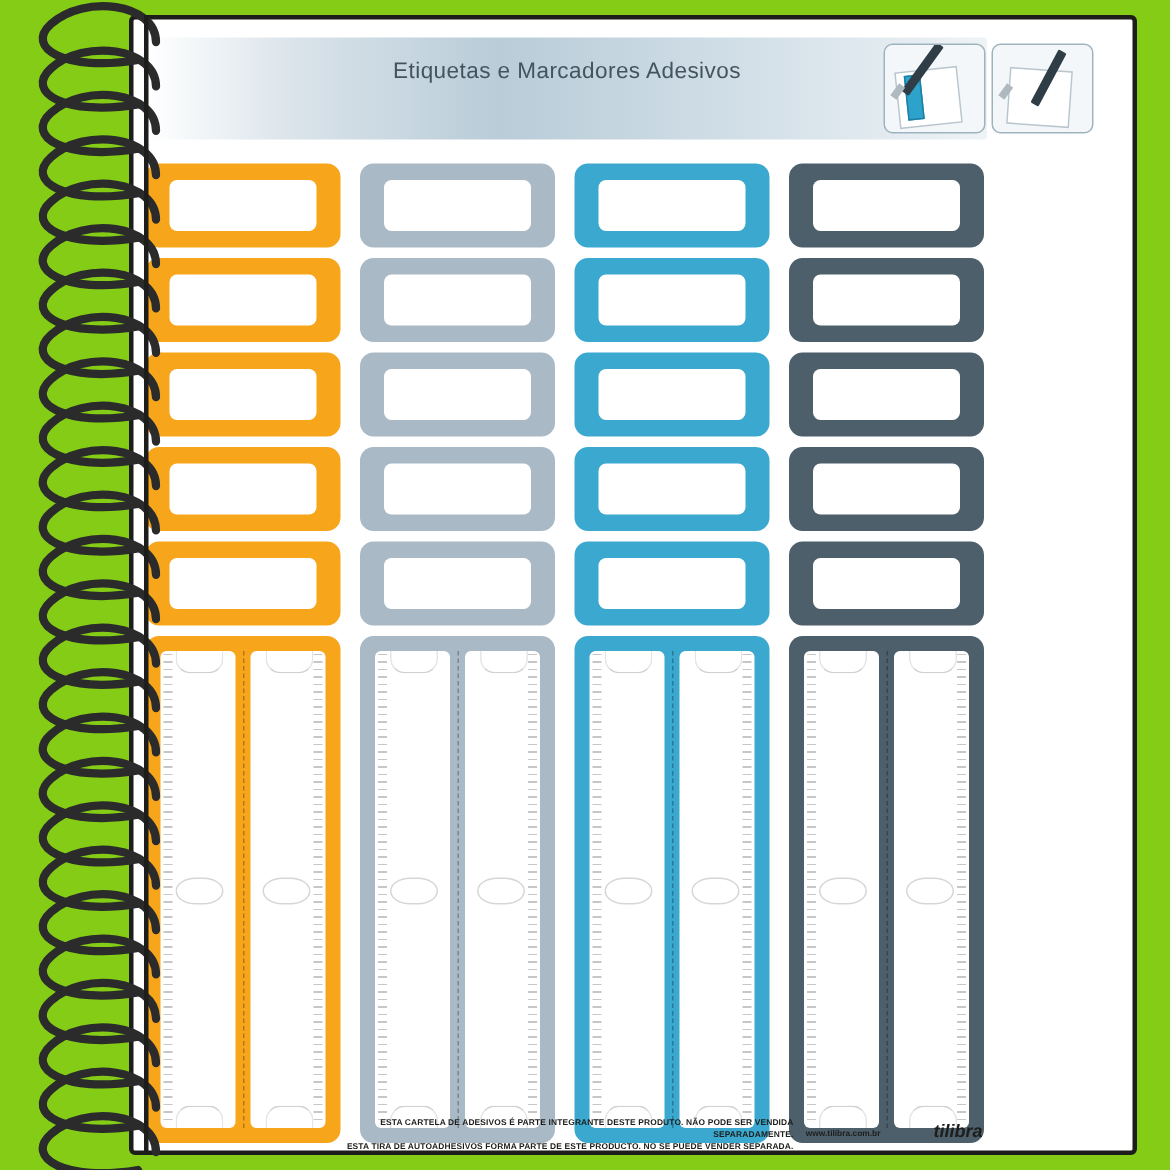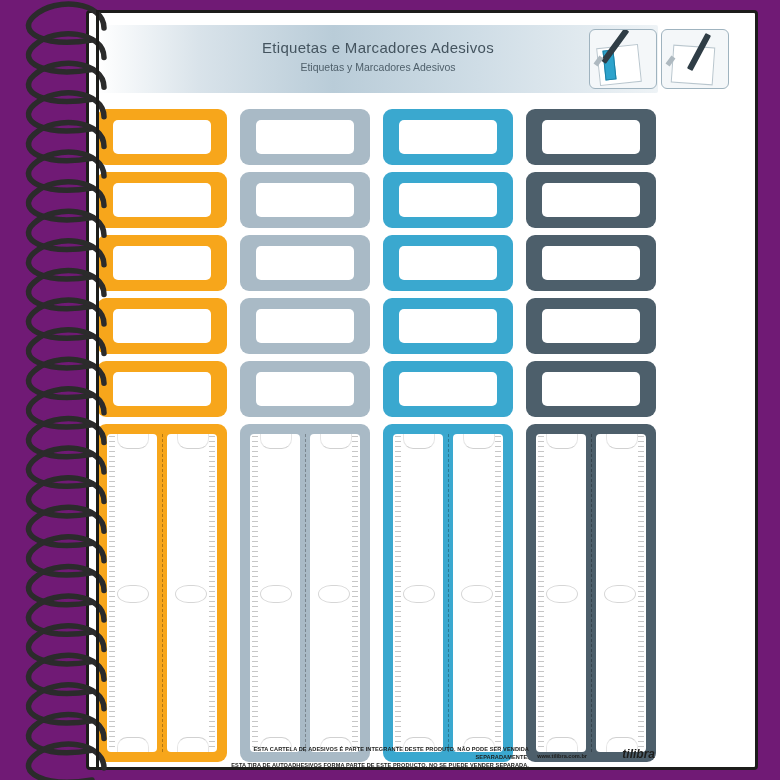--- a/index.html
+++ b/index.html
@@ -11,21 +11,21 @@
     width: 780px;
     height: 780px;
     overflow: hidden;
     font-family: "Liberation Sans", sans-serif;
   }
 
   #page {
     position: relative;
     width: 780px;
     height: 780px;
-    background: #701a75;
+    background: #84cc16;
   }
 
   
   .cover {
     position: absolute;
     left: 86px;
     top: 10px;
     width: 672px;
     height: 760px;
     background: #ffffff;
@@ -295,21 +295,20 @@
 </head>
 <body>
 
 <div id="page">
 
   <div class="cover">
 
     <div class="header" style="left:9px; top:12px; width:560px;">
       <div class="header-texts">
         <div class="header-title">Etiquetas e Marcadores Adesivos</div>
-        <div class="header-sub">Etiquetas y Marcadores Adesivos</div>
       </div>
     </div>
 
     <div class="illus one" style="left:500px; top:16px;">
       <div class="sheet"></div>
       <div class="stripe"></div>
       <div class="pen"></div>
       <div class="pen-tip"></div>
     </div>
     <div class="illus two" style="left:572px; top:16px;">

